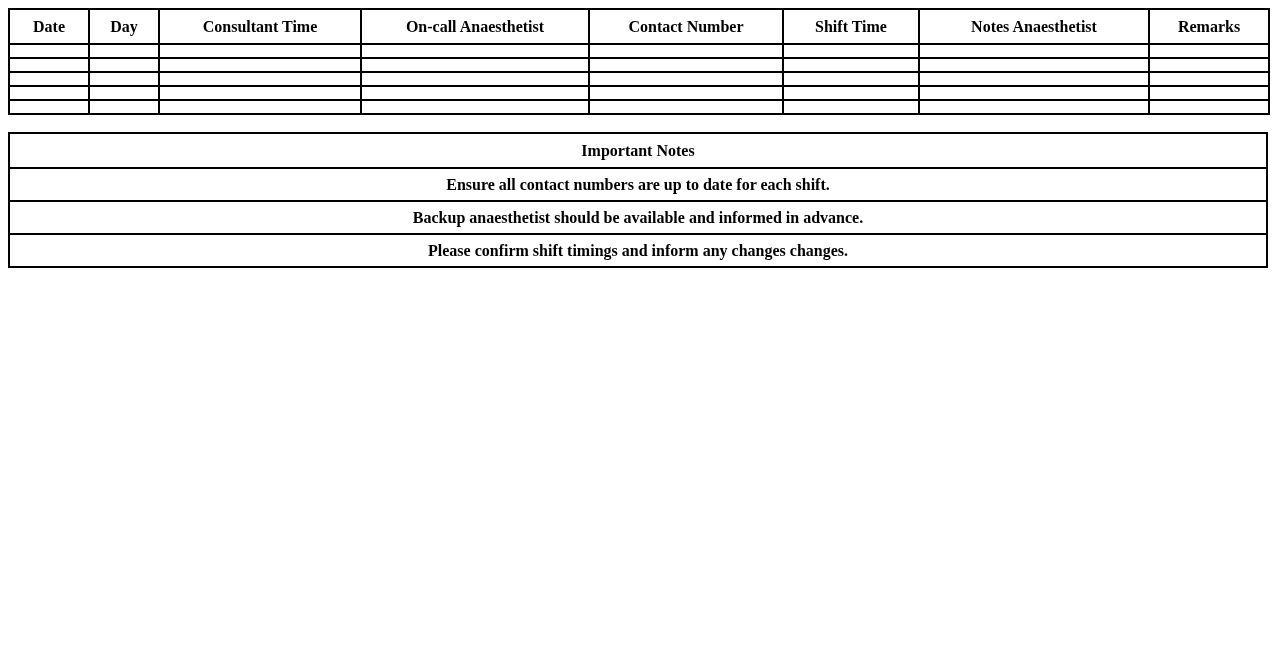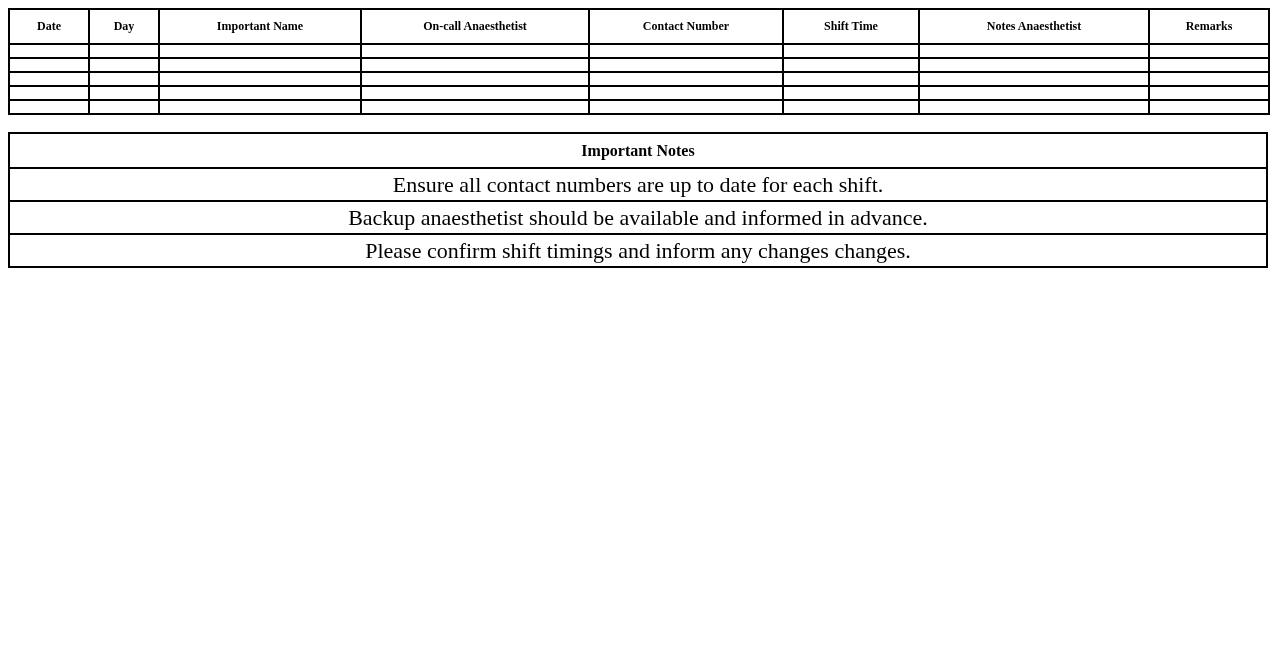--- a/index.html
+++ b/index.html
@@ -31,63 +31,63 @@
     text-align: center;
     vertical-align: middle;
     overflow: hidden;
     white-space: nowrap;
   }
   
   .roster thead tr { height: 35px; }
   .roster tbody tr { height: 14px; }
   .roster th {
     font-weight: bold;
-    font-size: 12px;
+    font-size: 16px;
   }
   
   .col-date { width: 80px; }
   .col-day { width: 70px; }
   .col-consultant { width: 202px; }
   .col-oncall { width: 228px; }
   .col-contact { width: 194px; }
   .col-shift { width: 136px; }
   .col-backup { width: 230px; }
   .col-remarks { width: 120px; }
   
   .notes { margin-top: 17px; padding-left: 48px; }
   .notes thead tr { height: 35px; }
   .notes tbody tr { height: 33px; }
   .notes th {
     font-weight: bold;
     font-size: 16px;
   }
   .notes td {
-    font-size: 22px;
-    font-weight: normal;
+    font-size: 16px;
+    font-weight: bold;
   }
 </style>
 </head>
 <body>
 
 <table class="roster">
   <colgroup>
     <col class="col-date">
     <col class="col-day">
     <col class="col-consultant">
     <col class="col-oncall">
     <col class="col-contact">
     <col class="col-shift">
     <col class="col-backup">
     <col class="col-remarks">
   </colgroup>
   <thead>
     <tr>
       <th>Date</th>
       <th>Day</th>
-      <th>Important Name</th>
+      <th>Consultant Time</th>
       <th>On-call Anaesthetist</th>
       <th>Contact Number</th>
       <th>Shift Time</th>
       <th>Notes Anaesthetist</th>
       <th>Remarks</th>
     </tr>
   </thead>
   <tbody>
 
   <tr>

